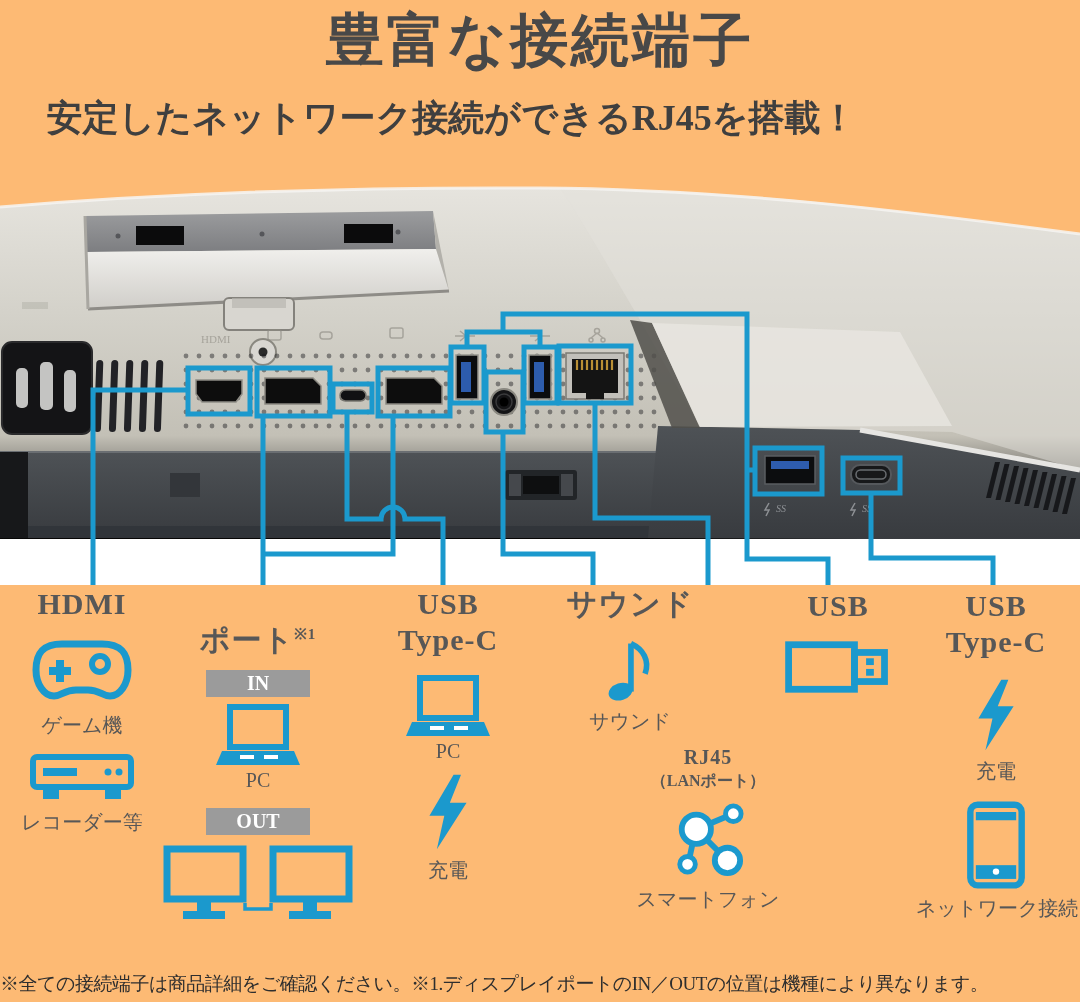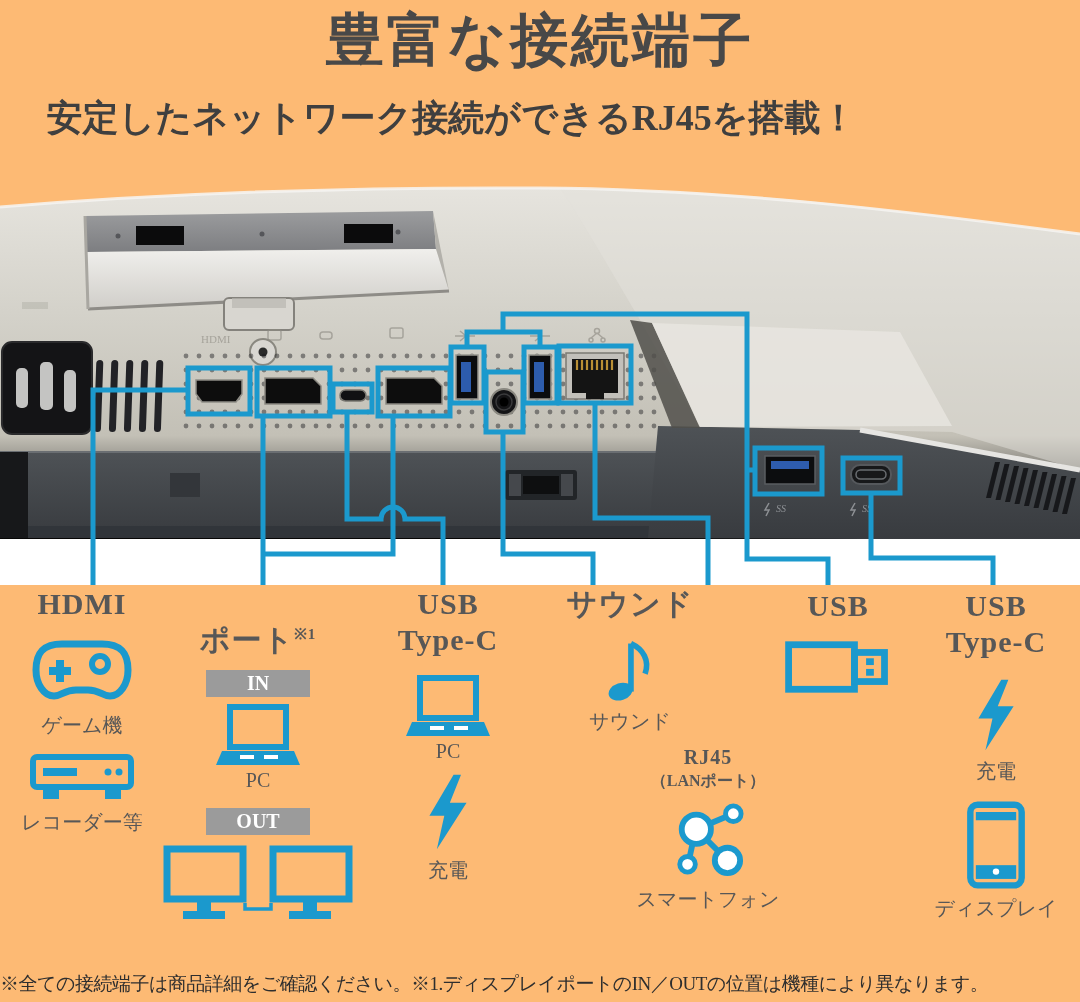--- a/index.html
+++ b/index.html
@@ -331,18 +331,18 @@
     <svg class="icon mt18" width="52" height="74" viewBox="0 0 52 84">
       <path d="M32,2 L6,46 L22,46 L14,82 L46,32 L28,32 L40,2 Z" fill="#1b99cd"></path>
     </svg>
     <div class="caption mt6">充電</div>
     <svg class="icon mt16" width="62" height="88" viewBox="0 0 64 96">
       <rect x="4" y="4" width="56" height="88" rx="8" fill="none" stroke="#1b99cd" stroke-width="7"></rect>
       <rect x="10" y="12" width="44" height="9" fill="#1b99cd"></rect>
       <rect x="10" y="70" width="44" height="15" fill="#1b99cd"></rect>
       <circle cx="32" cy="77" r="3.5" fill="#ffffff"></circle>
     </svg>
-    <div class="caption mt6">ディスプレイ</div>
+    <div class="caption mt6">ネットワーク接続</div>
   </div>
 
   <div class="footnote">※全ての接続端子は商品詳細をご確認ください。※1.ディスプレイポートのIN／OUTの位置は機種により異なります。</div>
 
 </div>
 
 </body></html>

